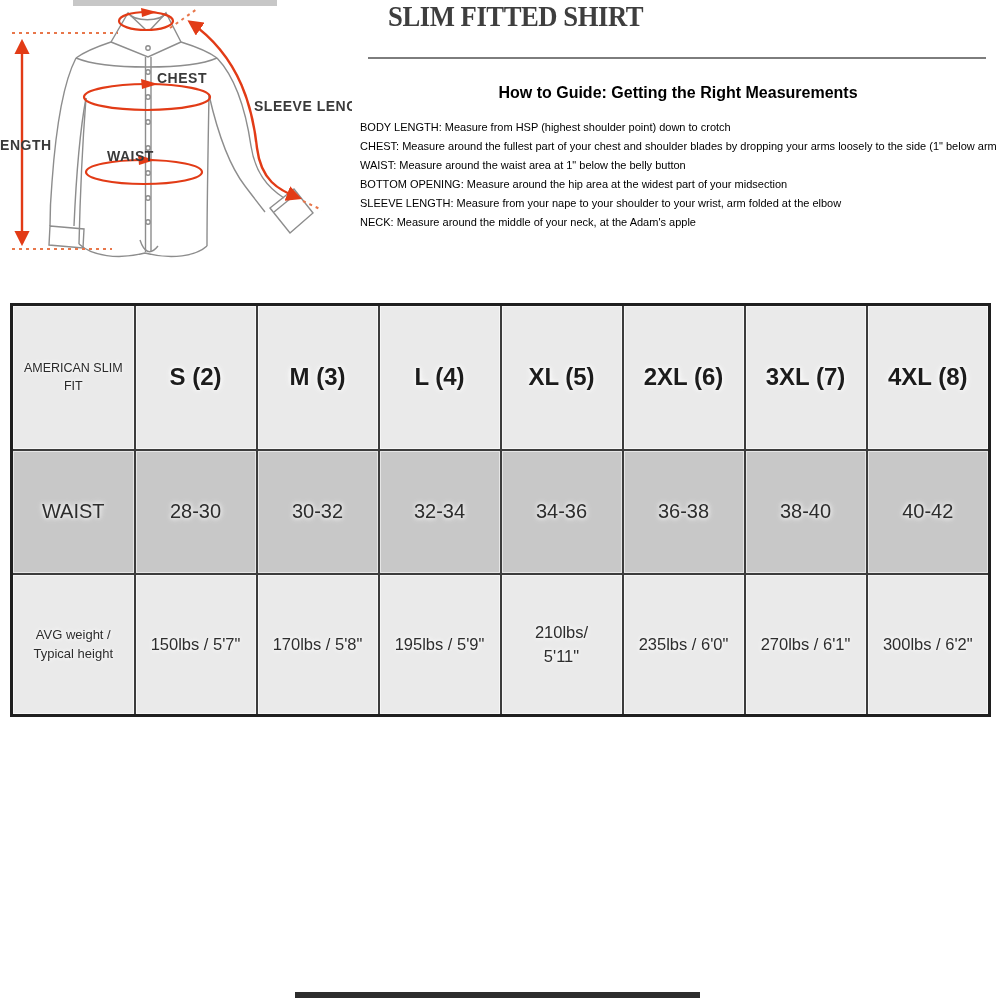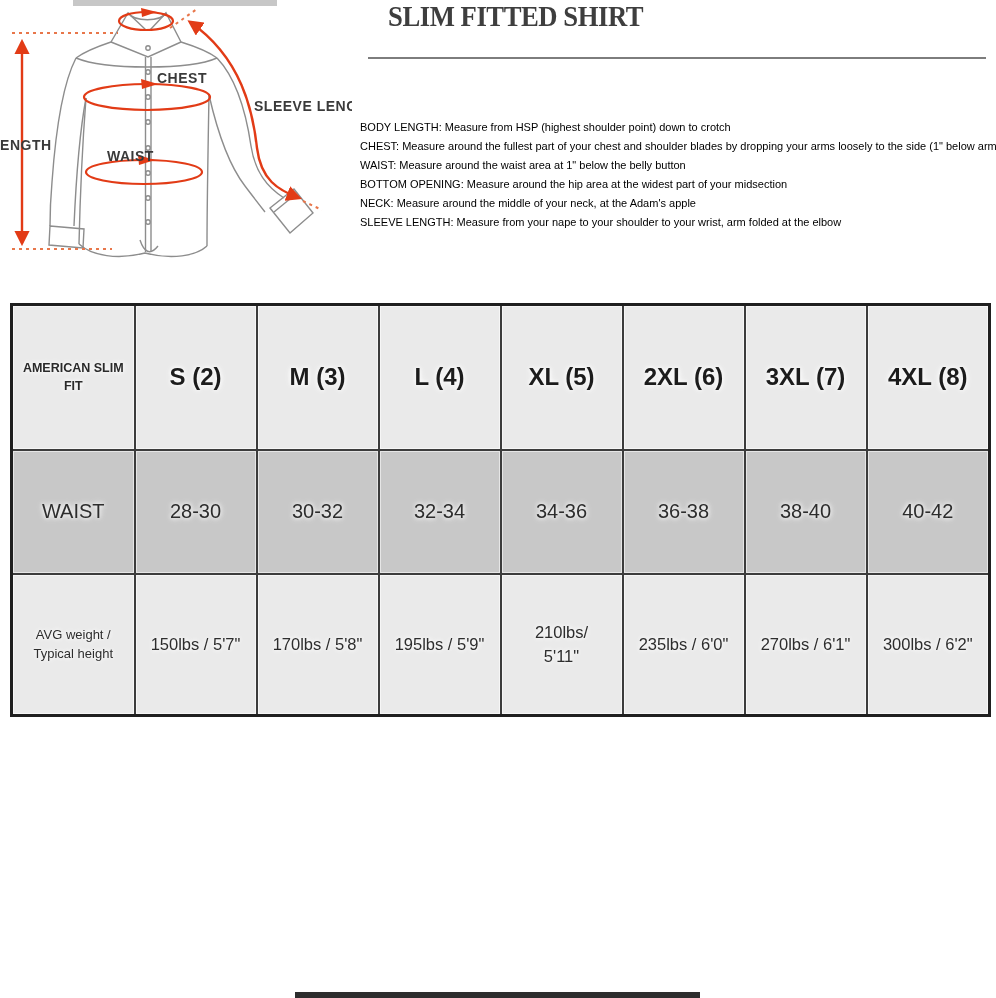--- a/index.html
+++ b/index.html
@@ -27,21 +27,21 @@
 
   
   table.size-table{position:absolute;left:10px;top:303px;width:978px;table-layout:fixed;
                    border-collapse:collapse;border:3px solid #1f1f1f;}
   .size-table th,.size-table td{border:2px solid #3c3c3c;text-align:center;vertical-align:middle;
                    padding:0 2px;text-shadow:0 0 4px #fff,0 0 7px #fff;
                    box-shadow:inset 0 0 0 1px rgba(255,255,255,.55);}
   .row-light th,.row-light td{background:#eaeaea;}
   .row-dark th,.row-dark td{background:#c8c8c8;}
   tr.hrow{height:145px;} tr.r1{height:124px;} tr.r2{height:140px;} tr.r3{height:128px;} tr.r4{height:142px;}
-  .corner{font-size:12.5px;font-weight:bold;color:#2a2a2a;line-height:1.45;padding:0 14px;}
+  .corner{font-size:12.5px;font-weight:normal;color:#2a2a2a;line-height:1.45;padding:0 14px;}
   .size-head{font-size:24px;font-weight:bold;color:#1c1c1c;}
   .rowlab-big{font-size:20px;font-weight:normal;color:#2d2d2d;}
   .rowlab-sm{font-size:13px;font-weight:normal;color:#2d2d2d;line-height:1.5;padding:0 10px;}
   .val{font-size:20px;font-weight:normal;color:#2d2d2d;white-space:nowrap;}
   tr.r4 .val{font-size:16.5px;white-space:normal;line-height:1.5;}
   tr.r4 td:nth-child(5) span{display:inline-block;max-width:72px;}
 
   
   .diag-label{font-family:"Liberation Sans",sans-serif;font-size:14px;font-weight:bold;fill:#3a3a3a;letter-spacing:.5px;}
 </style>
@@ -121,27 +121,28 @@
       <text class="diag-label" x="-9" y="150">LENGTH</text>
       <text class="diag-label" x="157" y="83">CHEST</text>
       <text class="diag-label" x="107" y="161">WAIST</text>
       <text class="diag-label" x="254" y="111">SLEEVE LENGTH</text>
     </svg>
   </div>
 
   <div class="right-panel">
     <h1 class="title">SLIM FITTED SHIRT</h1>
     <div class="divider"></div>
+    <h2 class="guide-heading">How to Guide: Getting the Right Measurements</h2>
     <div class="guide-lines">
       <div class="gl">BODY LENGTH: Measure from HSP (highest shoulder point) down to crotch</div>
       <div class="gl">CHEST: Measure around the fullest part of your chest and shoulder blades by dropping your arms loosely to the side (1" below armhole)</div>
       <div class="gl">WAIST: Measure around the waist area at 1" below the belly button</div>
       <div class="gl">BOTTOM OPENING: Measure around the hip area at the widest part of your midsection</div>
+      <div class="gl">SLEEVE LENGTH: Measure from your nape to your shoulder to your wrist, arm folded at the elbow</div>
       <div class="gl">NECK: Measure around the middle of your neck, at the Adam's apple</div>
-      <div class="gl">SLEEVE LENGTH: Measure from your nape to your shoulder to your wrist, arm folded at the elbow</div>
     </div>
   </div>
 
   <table class="size-table">
     <colgroup>
       <col style="width:123px">
         <col style="width:122px">
         <col style="width:122px">
         <col style="width:122px">
       <col style="width:122px">

